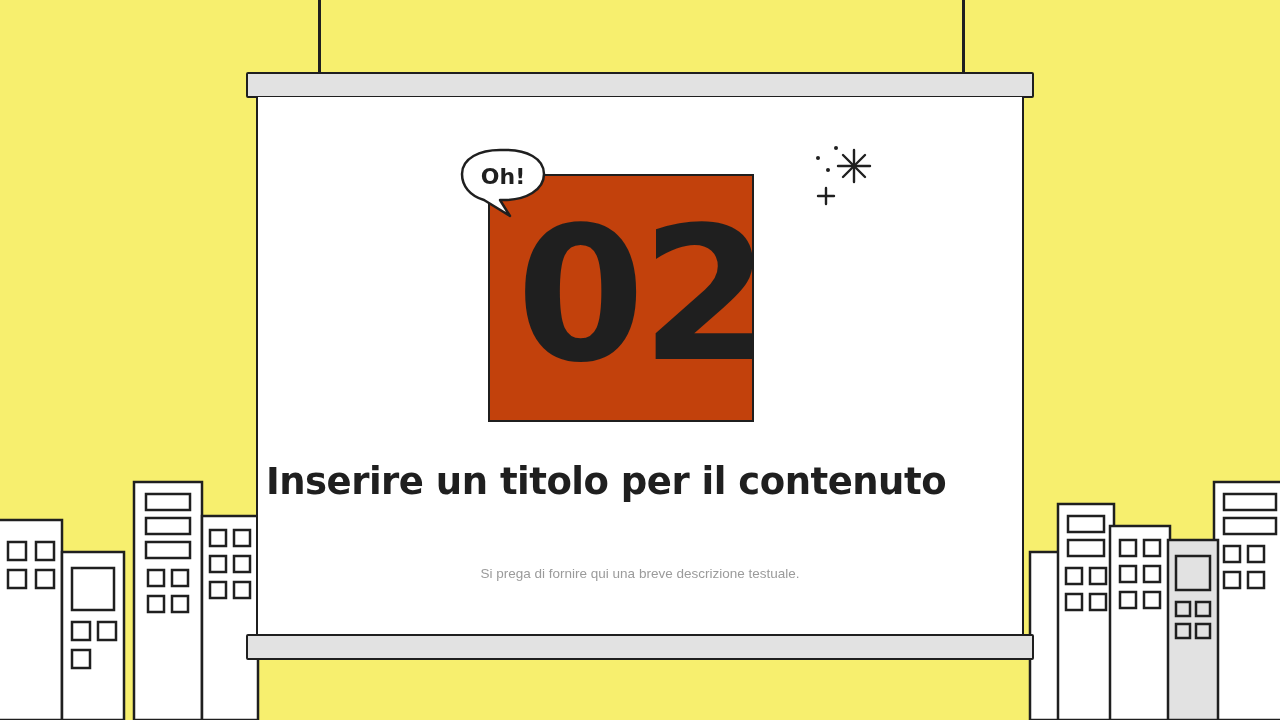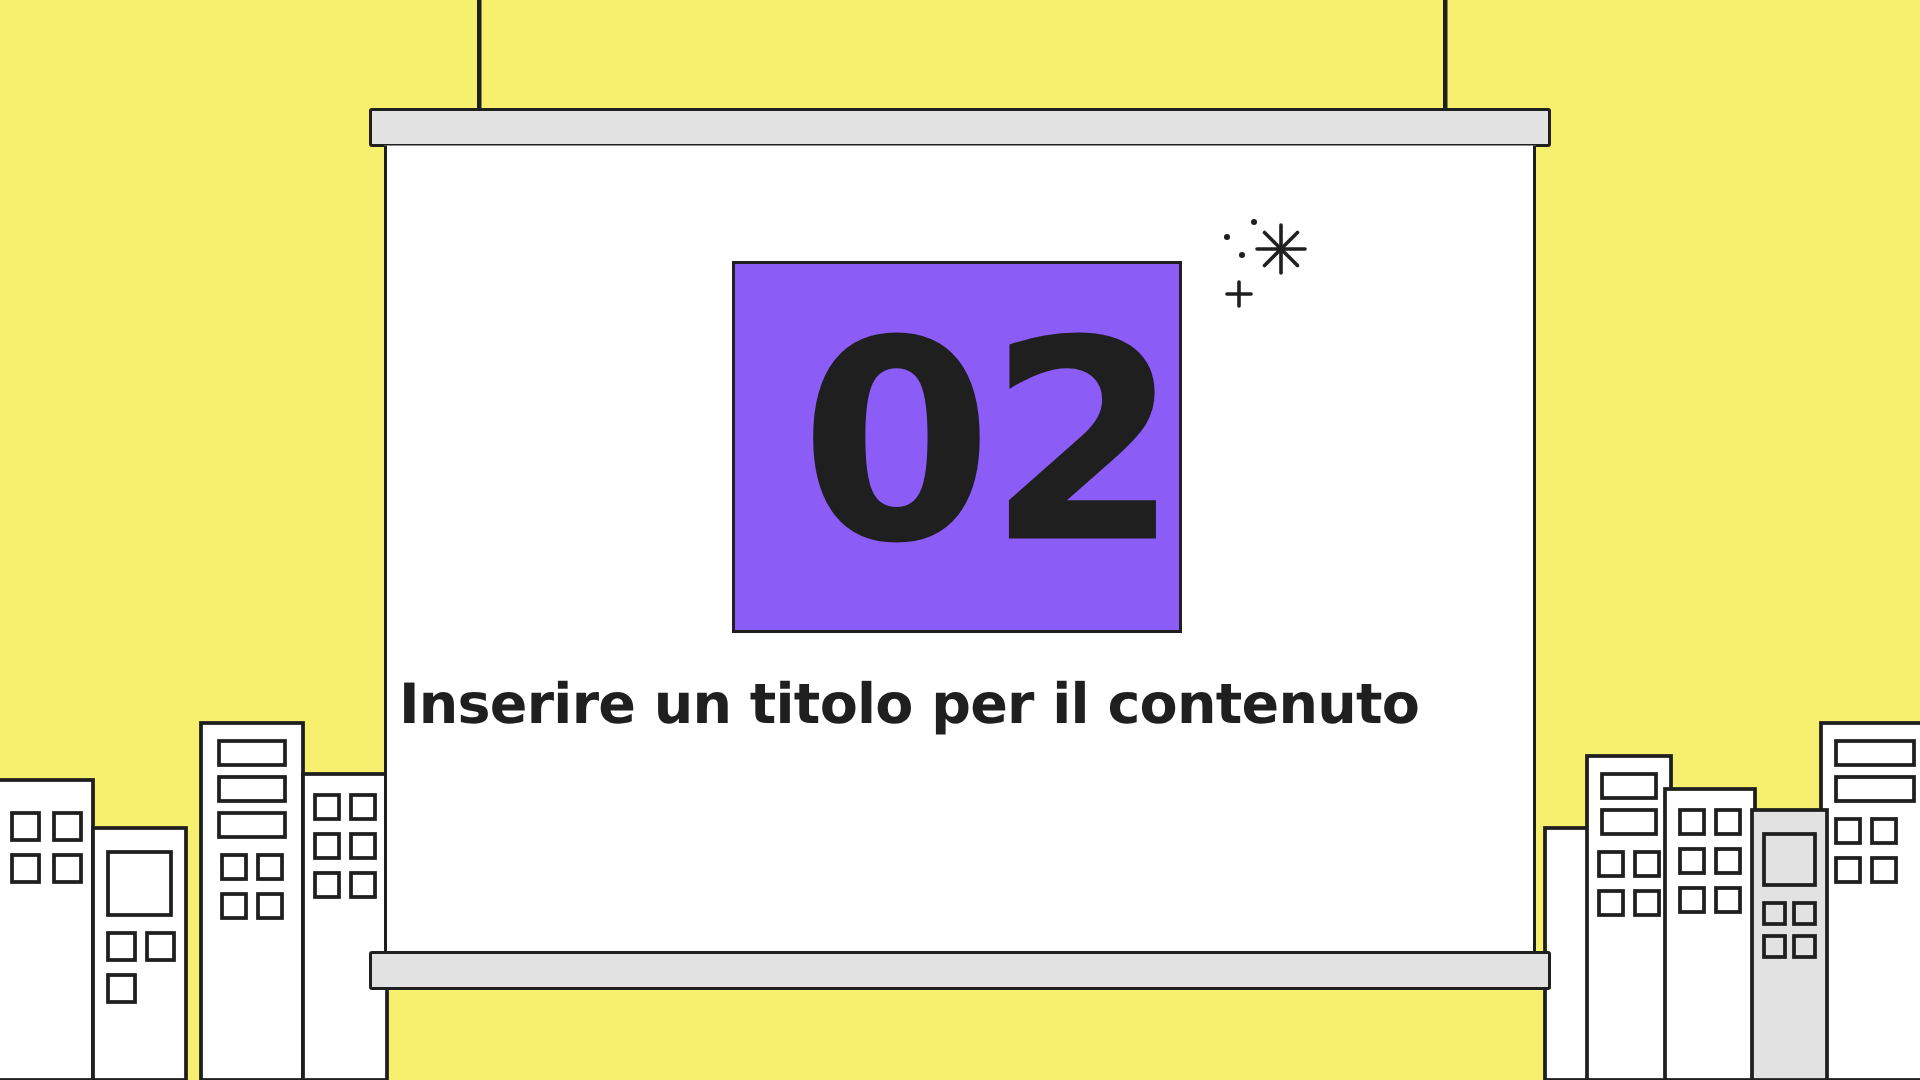--- a/index.html
+++ b/index.html
@@ -37,22 +37,22 @@
     position:absolute; left:256px; top:97px;
     width:768px; height:538px;
     background:#ffffff;
     border-left:2px solid #1f1f1f;
     border-right:2px solid #1f1f1f;
   }
 
   
   .number-box {
     position:absolute; left:488px; top:174px;
-    width:300px; height:248px;
-    background:#8b5cf6; border:2px solid #1f1f1f;
+    width:266px; height:248px;
+    background:#c2410c; border:2px solid #1f1f1f;
     display:flex; align-items:center; justify-content:center;padding-left:40px;
   }
   .number-box .num {
     font-family:"DejaVu Sans", sans-serif;
     font-weight:bold;
     font-size:185px;
     line-height:1;
     color:#1f1f1f;
     letter-spacing:-4px;
     margin-top:-6px;
@@ -65,21 +65,21 @@
     display:flex; align-items:center; justify-content:center;
     font-family:"DejaVu Sans", sans-serif;
     font-weight:bold; font-size:22px; color:#1f1f1f;
   }
 
   
   .sparkle { position:absolute; left:806px; top:140px; width:80px; height:75px; }
 
   
   .slide-title {
-    position:absolute; left:256px; top:448px; width:700px;
+    position:absolute; left:256px; top:460px; width:700px;
     text-align:center;
     font-family:"DejaVu Sans", sans-serif;
     font-weight:bold;
     font-size:37px;
     letter-spacing:-0.5px;
     color:#1f1f1f;
   }
   .slide-desc {
     position:absolute; left:330px; top:533px; width:620px;
     text-align:center;
@@ -162,35 +162,42 @@
   <div class="rod right"></div>
 
   <div class="screen-bar top"></div>
   <div class="screen-canvas"></div>
   <div class="screen-bar bottom"></div>
 
   <div class="number-box">
     <span class="num">02</span>
   </div>
 
+  <div class="bubble-wrap">
+    <svg width="100" height="72" viewBox="0 0 100 72" xmlns="http://www.w3.org/2000/svg">
+      <path d="M45 2 H48 C68 2 86 10 86 26 C86 42 68 52 46 52 H42 L52 68 L26 52 C12 48 4 38 4 26 C4 10 22 2 42 2 Z" fill="#ffffff" stroke="#1f1f1f" stroke-width="2.5" stroke-linejoin="round"></path>
+    </svg>
+    <div class="bubble-text">Oh!</div>
+  </div>
 
   <svg class="sparkle" viewBox="0 0 80 75" xmlns="http://www.w3.org/2000/svg">
     <g stroke="#1f1f1f" stroke-width="2.4" stroke-linecap="round">
       <line x1="48" y1="10" x2="48" y2="42"></line>
       <line x1="32" y1="26" x2="64" y2="26"></line>
       <line x1="37" y1="15" x2="59" y2="37"></line>
       <line x1="59" y1="15" x2="37" y2="37"></line>
       <line x1="20" y1="48" x2="20" y2="64"></line>
       <line x1="12" y1="56" x2="28" y2="56"></line>
     </g>
     <g fill="#1f1f1f">
       <circle cx="12" cy="18" r="2"></circle>
       <circle cx="22" cy="30" r="2"></circle>
       <circle cx="30" cy="8" r="2"></circle>
     </g>
   </svg>
 
   <div class="slide-title">Inserire un titolo per il contenuto</div>
   <div class="slide-desc">
     <br>
+    <span>Si prega di fornire qui una breve descrizione testuale.</span>
   </div>
 
 </div>
 
 </body></html>

